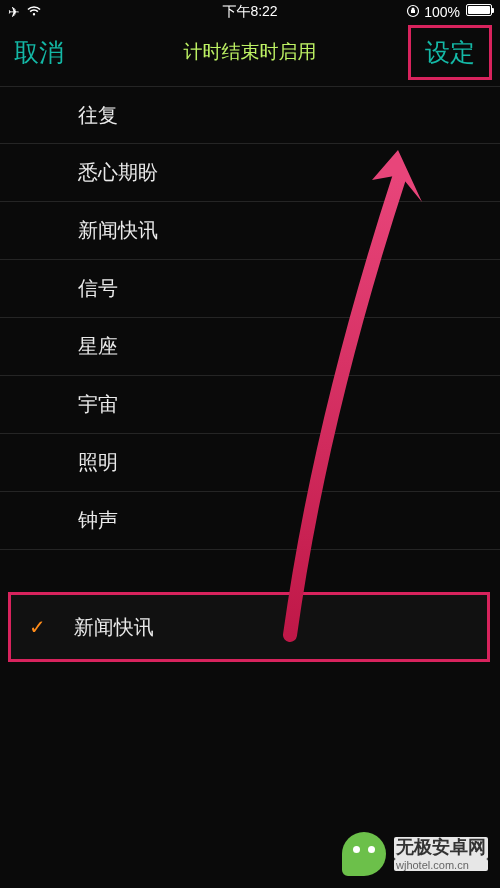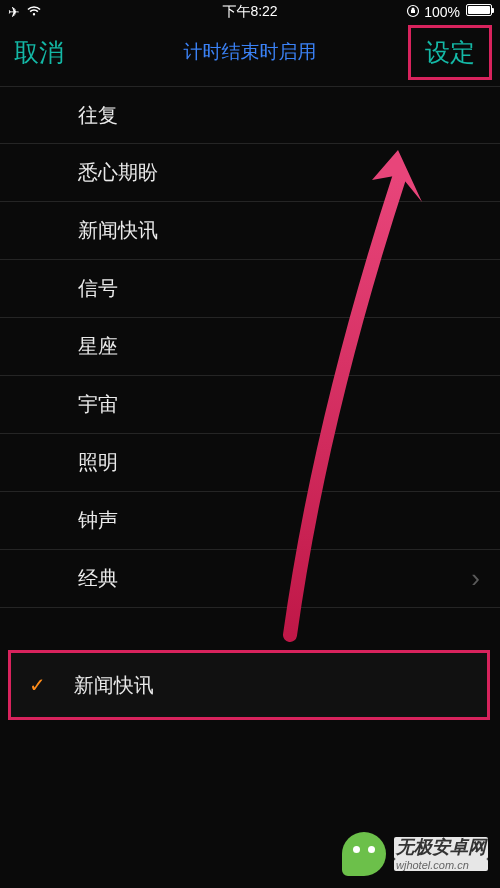--- a/index.html
+++ b/index.html
@@ -55,21 +55,21 @@
     }
     .nav-cancel, .nav-set {
       color: #14b8a6;
       font-size: 25px;
       text-align: right;
     }
     .nav-title {
       position: absolute;
       left: 50%;
       transform: translateX(-50%);
-      color: #3b82f6;
+      color: #bef264;
       font-size: 19px;
       font-weight: 500;
     }
     .nav-set-box {
       border: 3px solid #d8235d;
       padding: 8px 14px;
       margin-right: -6px;
     }
     .list {
       margin-top: 6px;
@@ -132,21 +132,21 @@
     .wm-logo::before, .wm-logo::after {
       content: "";
       position: absolute;
       width: 7px; height: 7px;
       background: #fff;
       border-radius: 50%;
       top: 14px;
     }
     .wm-logo::before { left: 11px; }
     .wm-logo::after { right: 11px; }
-    .wm-text { display: flex; flex-direction: column; line-height: 1.1; font-style: italic; }
+    .wm-text { display: flex; flex-direction: column; line-height: 1.1; }
     .wm-main { color: #333; font-size: 18px; font-weight: 700; background: rgba(255,255,255,0.9); padding: 1px 2px; border-radius: 2px;}
     .wm-sub { color: #666; font-size: 11px; background: rgba(255,255,255,0.9); padding: 0 2px; border-radius: 2px;}
     .status-center {
       position: absolute;
       left: 50%;
       transform: translateX(-50%);
       font-size: 14px;
     }
   </style>
 </head>
@@ -202,24 +202,20 @@
     </div>
     <div class="row">
       <span>宇宙</span>
     </div>
     <div class="row">
       <span>照明</span>
     </div>
     <div class="row">
       <span>钟声</span>
     </div>
-    <div class="row">
-      <span>经典</span>
-      <span class="chevron">›</span>
-    </div>
   </div>
 
 <div class="gap"></div>
 
 <div class="stop-row">
   <span class="check">✓</span>
   <span>新闻快讯</span>
 </div>
 
 <svg class="arrow-svg" width="180" height="530">

